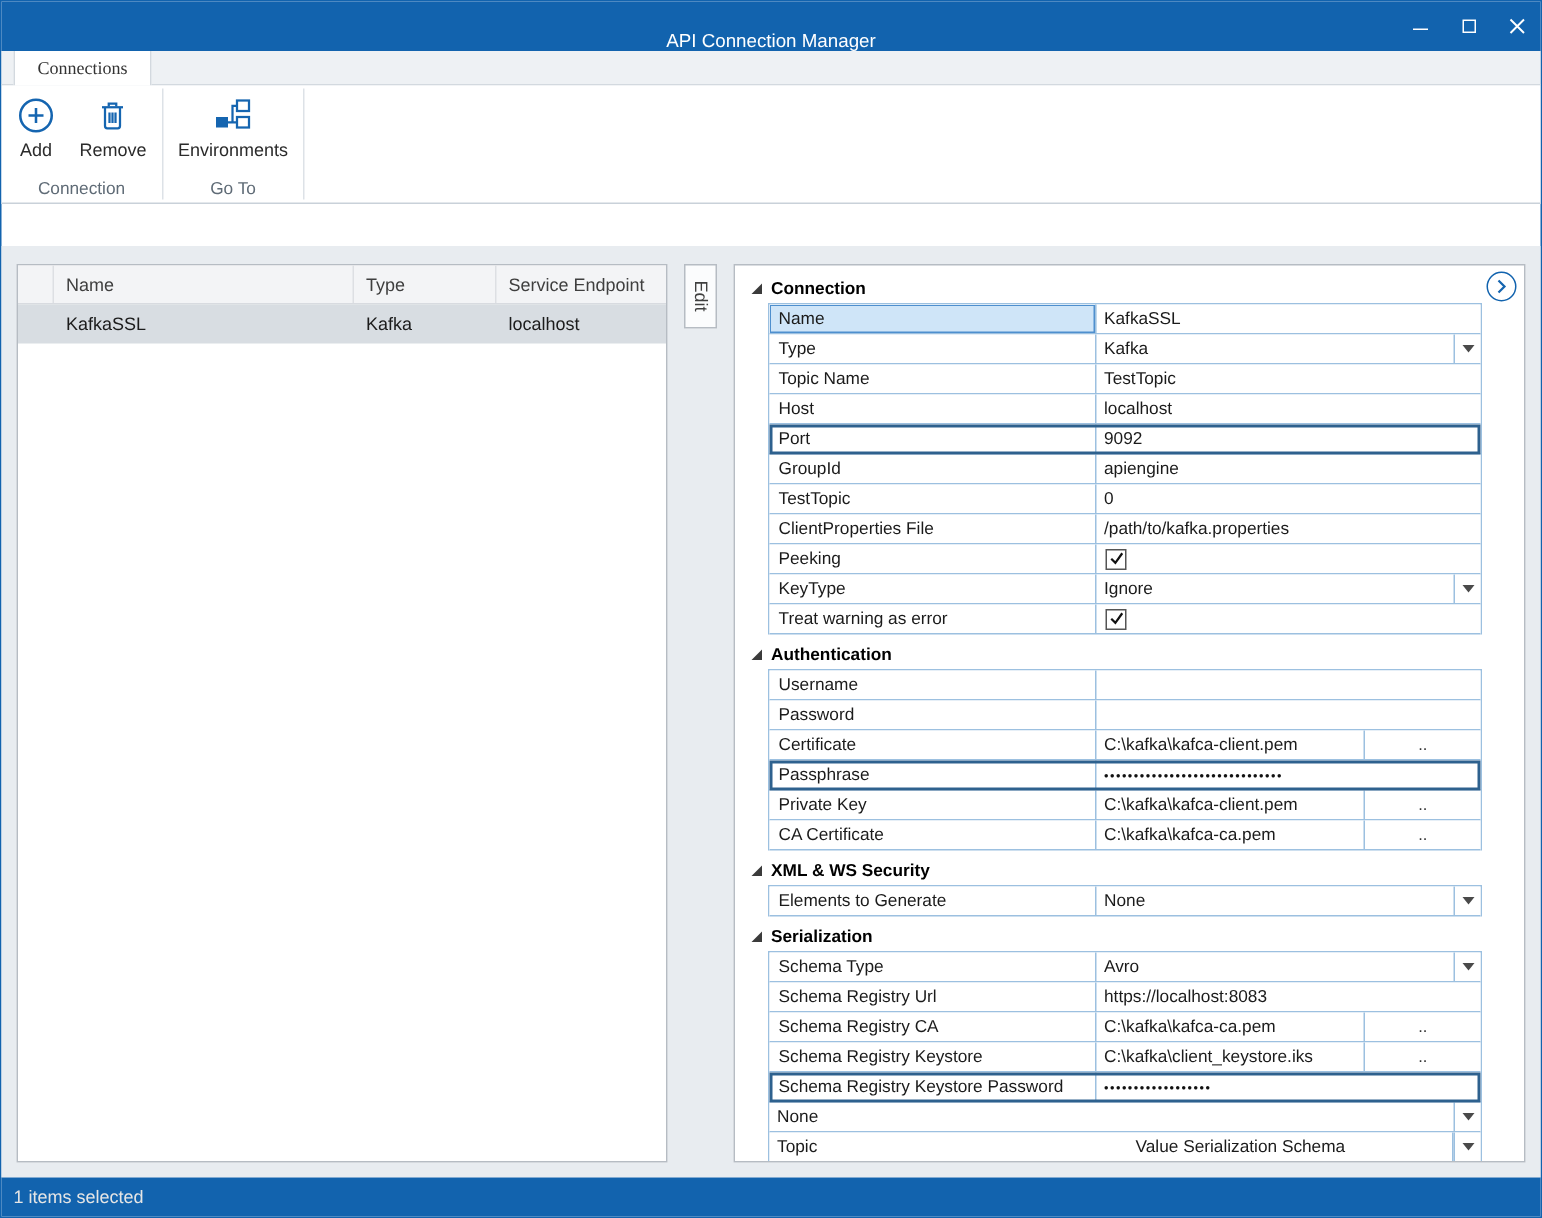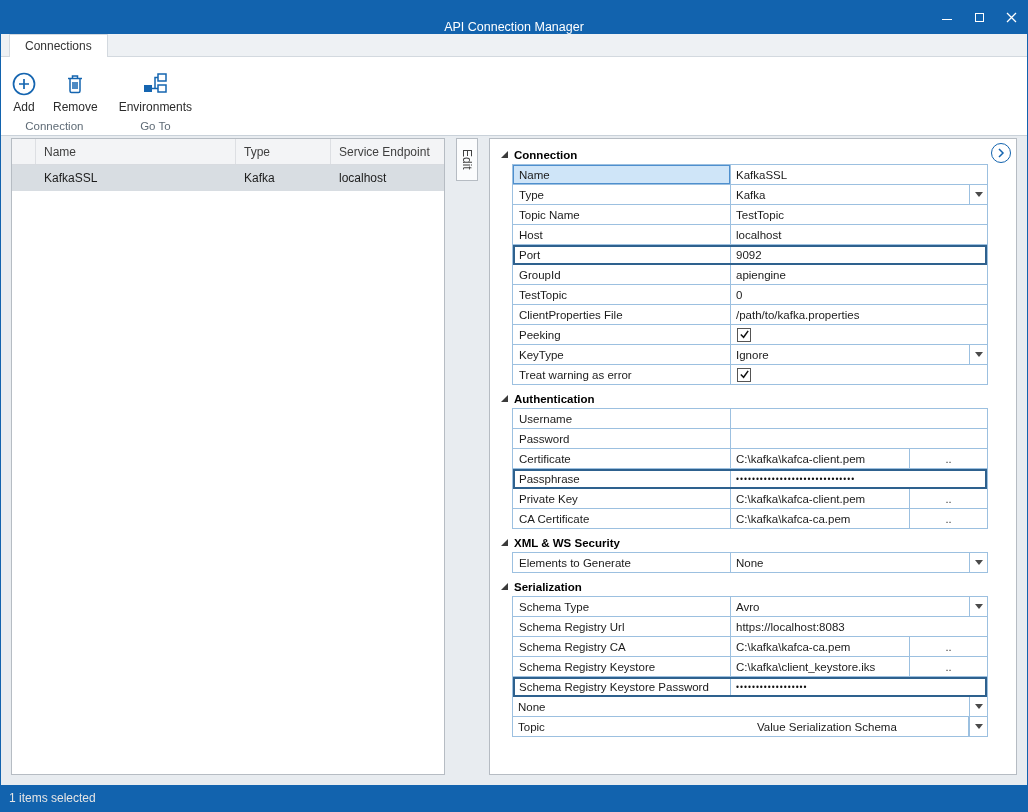--- a/index.html
+++ b/index.html
@@ -20,31 +20,31 @@
 
   
   .titlebar{height:33px;background:var(--accent);position:relative;display:flex;align-items:flex-end;flex:none;}
   .titlebar .title{position:absolute;left:0;right:0;text-align:center;color:#fff;font-size:12.5px;}
   .winbtns{margin-left:auto;display:flex;z-index:1;height:100%;}
   .winbtn{width:32px;height:100%;display:flex;align-items:center;justify-content:center;cursor:default;}
   .glyph-min{width:10px;height:1px;background:#fff;margin-top:4px;}
   .glyph-max{width:9px;height:9px;border:1px solid #fff;}
 
   
-  .tabstrip{height:23px;background:#eef1f4;display:flex;align-items:flex-end;padding-left:8px;border-bottom:1px solid var(--ribbon-border);flex:none;}
+  .tabstrip{height:23px;background:#eef1f4;display:flex;align-items:flex-end;padding-left:8px;border-bottom:1px solid var(--ribbon-border);flex:none;font-family:Liberation Serif, serif;}
   .tab{background:#fff;border:1px solid var(--ribbon-border);border-bottom:none;margin-bottom:-1px;padding:4px 15px 4px;font-size:12px;color:#333;}
-  .ribbon-body{height:79px;background:#fff;border-bottom:1px solid #c9d1d9;display:flex;flex:none;align-items:flex-end;}
+  .ribbon-body{height:79px;background:#fff;border-bottom:1px solid #c9d1d9;display:flex;flex:none;}
   .rgroup{display:flex;flex-direction:column;padding:1px 2px 0 2px;}
   .rbtns{flex:1;display:flex;align-items:flex-start;}
   .rcaption{height:19px;display:flex;align-items:center;justify-content:center;color:var(--caption-color);font-size:11.5px;}
   .rbtn{display:flex;flex-direction:column;align-items:center;gap:3px;padding:6px 8px 2px;font-size:12px;color:#2b2b2b;min-width:42px;}
   .rsep{width:1px;background:#dde2e7;margin:2px 0;}
 
   
-  .main{flex:1;display:flex;background:var(--main-bg);padding:2px 10px 10px 10px;min-height:0;}
+  .main{flex:1;display:flex;background:var(--main-bg);padding:12px 10px 10px 10px;min-height:0;margin-top:28px;}
   .list-panel{width:434px;border:1px solid var(--panel-border);background:#fff;display:flex;flex-direction:column;flex:none;}
   .list-header{display:flex;height:26px;background:#f3f4f6;border-bottom:1px solid #d8dbe0;flex:none;}
   .lh-cell{display:flex;align-items:center;padding:0 8px;font-size:12px;color:#3f3f3f;border-right:1px solid #dddfe3;}
   .list-row{display:flex;height:26px;}
   .list-row.selected{background:var(--list-selected);}
   .lr-cell{display:flex;align-items:center;padding:0 8px;font-size:12px;color:#1c1c1c;}
   .c0{width:24px;padding:0;flex:none;}
   .c1{width:200px;flex:none;}
   .c2{width:95px;flex:none;}
   .c3{flex:1;border-right:none;}

